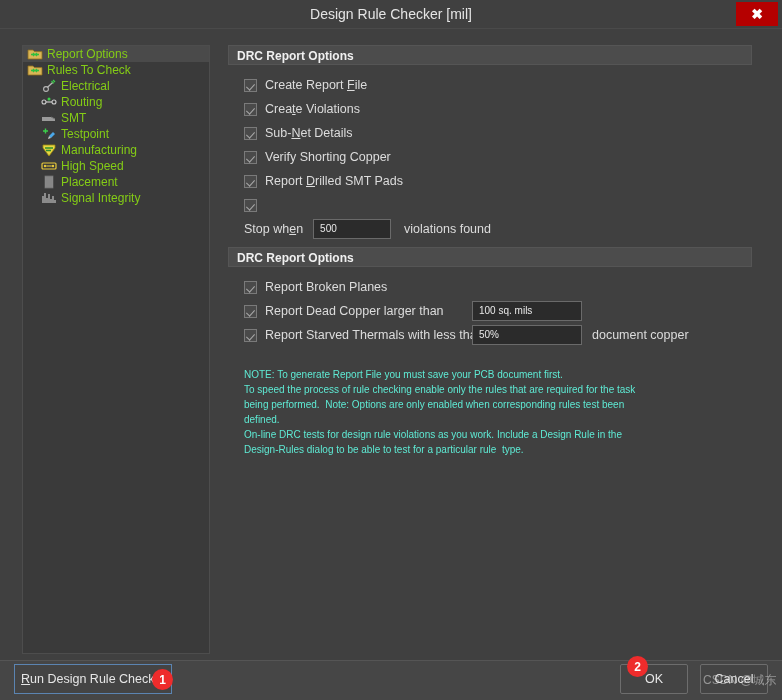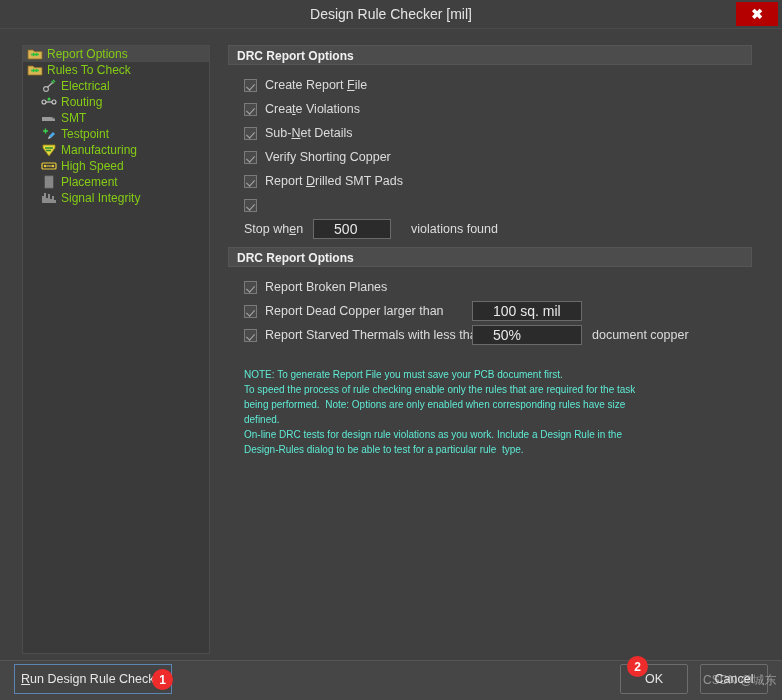--- a/index.html
+++ b/index.html
@@ -84,29 +84,29 @@
     content: ""; position: absolute;
     left: 3px; top: 2px; width: 4px; height: 7px;
     border: solid #a8a8a8; border-width: 0 1.6px 1.6px 0;
     transform: rotate(42deg);
   }
   .opt-label { white-space: nowrap; }
   .opt-label u { text-decoration: underline; }
 
   .inp {
     background: #2b2b2b; border: 1px solid #6a6a6a;
-    color: #e8e8e8; font-size: 14px;
+    color: #e8e8e8; font-size: 10px;
     height: 20px; line-height: 20px;
-    padding: 0 20px; box-sizing: border-box;
+    padding: 0 6px; box-sizing: border-box;
     font-family: "Liberation Sans", sans-serif;
     outline: none;
   }
   .inp-stop { width: 78px; margin: 0 10px; }
   .inp-wide { width: 110px; }
-  .trail { margin-left: 10px; white-space: nowrap; }
+  .trail { margin-left: 3px; white-space: nowrap; }
 
   .note {
     margin: 14px 0 0 16px;
     color: #5eead4; font-size: 10px; line-height: 15px;
     max-width: 490px;
   }
   .note div { white-space: pre-wrap; }
 
   
   .footer {
@@ -279,21 +279,21 @@
           <div class="opt-row" style="position: relative;">
             <span class="cbx checked"></span>
             <span class="opt-label">Report Starved Thermals with less than</span>
             <input type="text" class="inp inp-wide" value="50%" style="margin-left: 0px; position: absolute; left: 244px;">
             <span class="trail" style="position: absolute; left: 364px; margin-left: 0px;">document copper</span>
           </div>
         </div>
         <div class="note">
           <div>NOTE: To generate Report File you must save your PCB document first.</div>
           <div>To speed the process of rule checking enable only the rules that are required for the task</div>
-          <div>being performed.  Note: Options are only enabled when corresponding rules have size</div>
+          <div>being performed.  Note: Options are only enabled when corresponding rules test been</div>
           <div>defined.</div>
           <div>On-line DRC tests for design rule violations as you work. Include a Design Rule in the</div>
           <div>Design-Rules dialog to be able to test for a particular rule  type.</div>
         </div>
       </div>
 
   </div>
 
   <div class="footer"></div>
 

